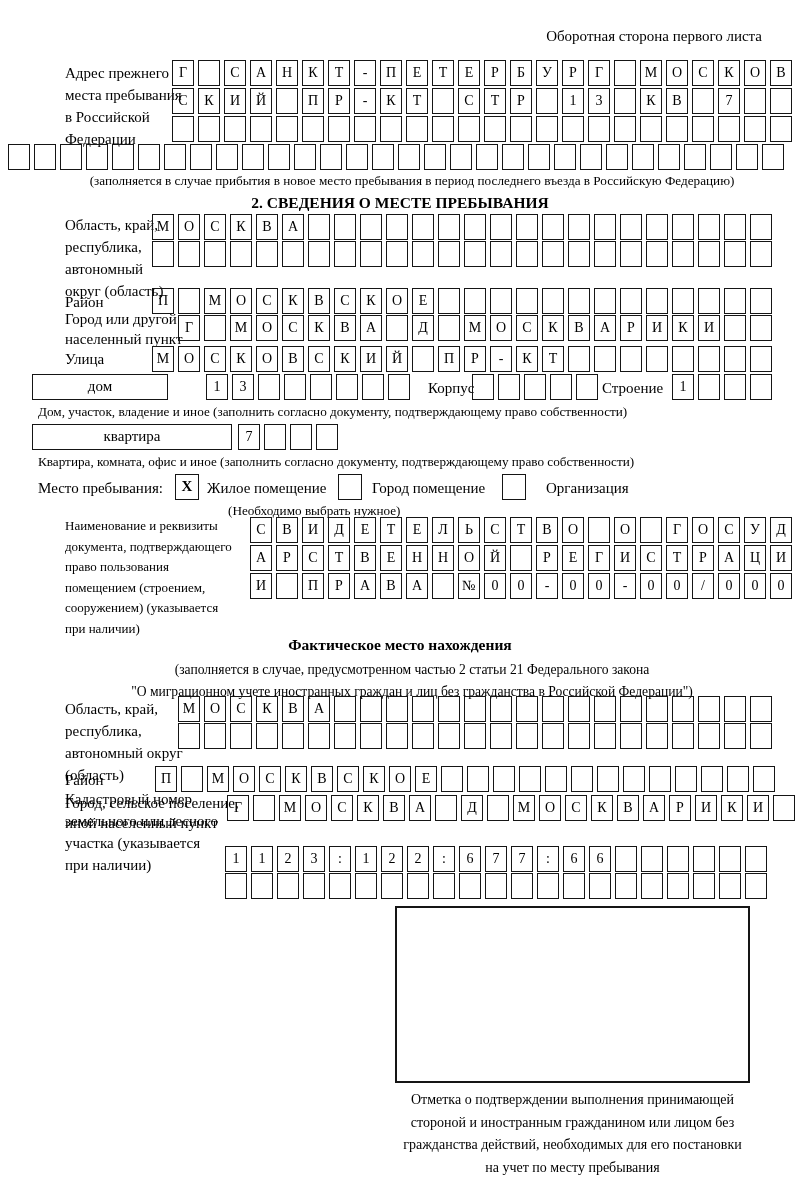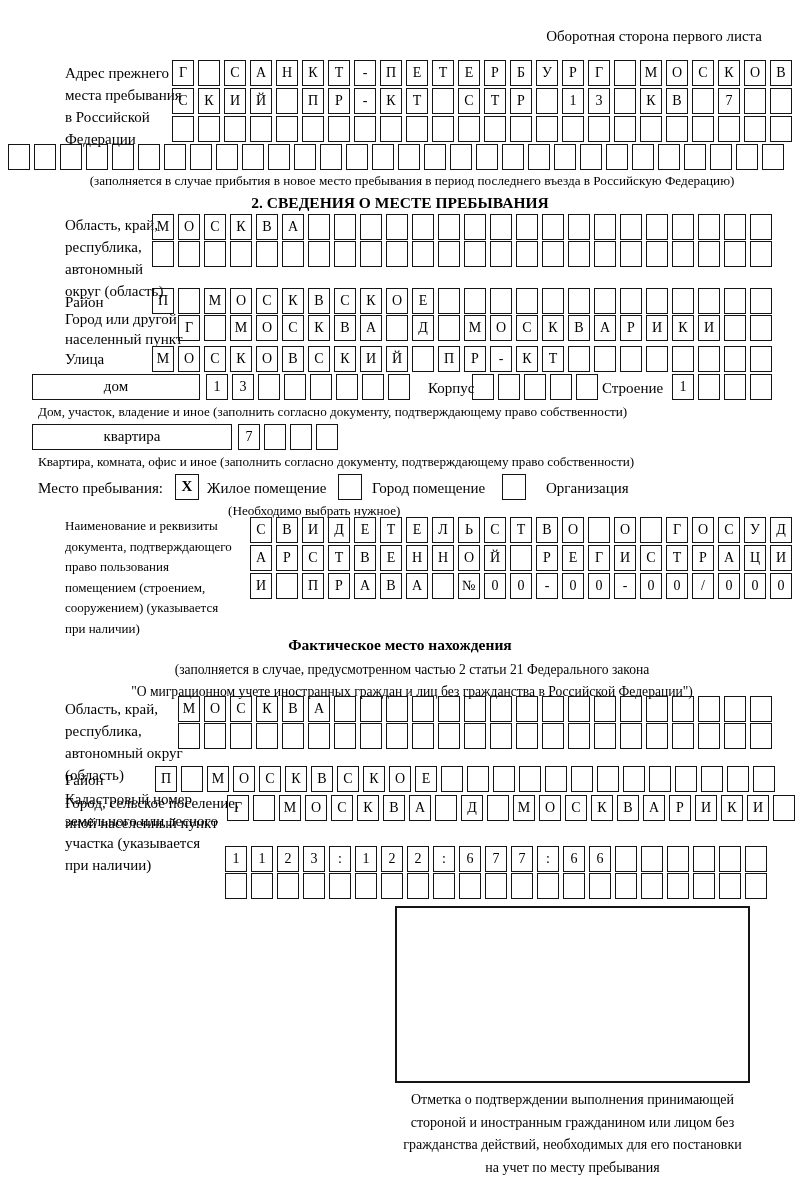--- a/index.html
+++ b/index.html
@@ -294,21 +294,21 @@
     <span class="cell"></span>
     <span class="cell"></span>
     <span class="cell"></span>
     <span class="cell"></span>
     <span class="cell"></span>
     <span class="cell"></span>
     <span class="cell"></span>
     <span class="cell"></span>
   </div>
 
-<div class="widebox" style="left:32px;top:374px;width:168px;">дом</div>
+<div class="widebox" style="left:32px;top:374px;width:136px;">дом</div>
 <div class="row" style="left:206px;top:374px;">
     <span class="cell">1</span>
     <span class="cell">3</span>
     <span class="cell"></span>
     <span class="cell"></span>
     <span class="cell"></span>
     <span class="cell"></span>
     <span class="cell"></span>
     <span class="cell"></span>
   </div>

